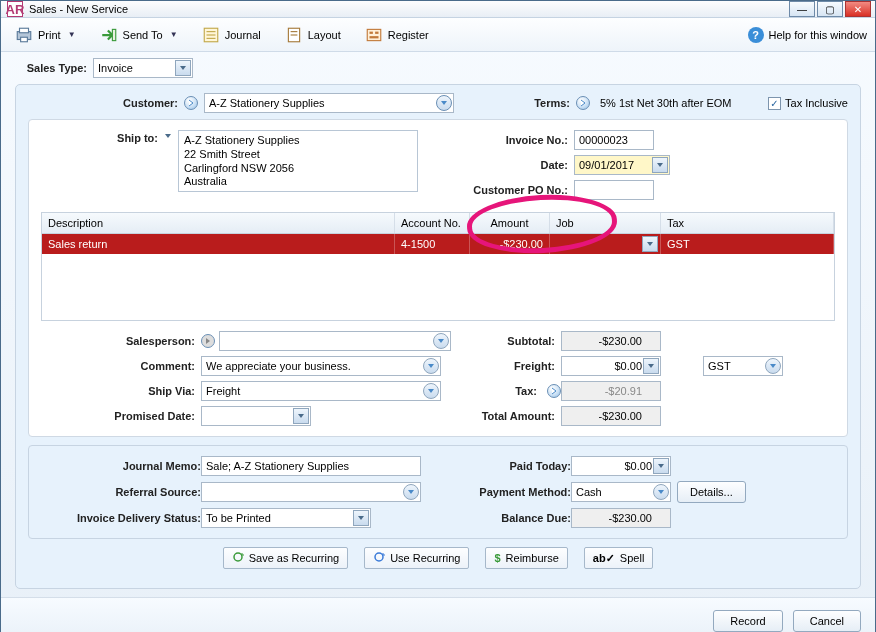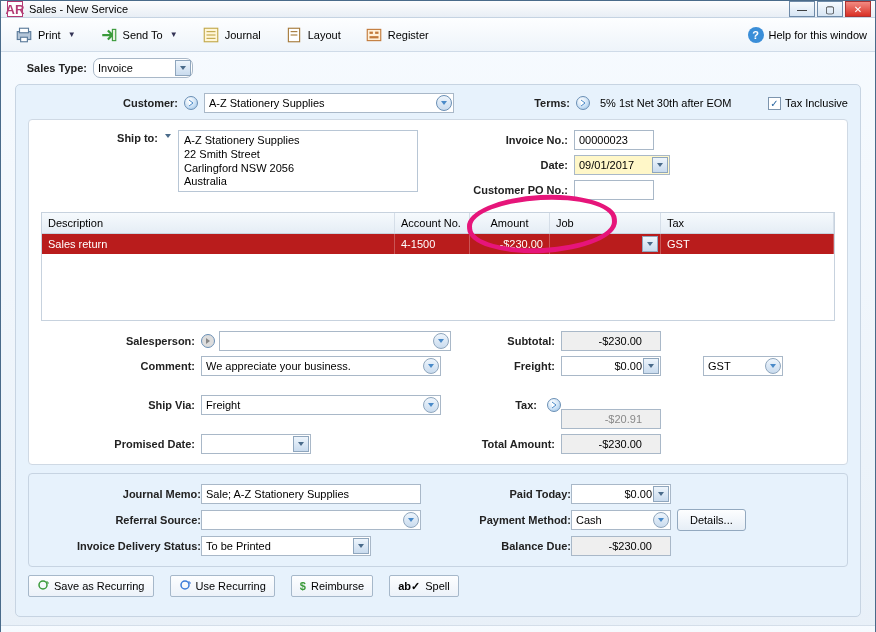--- a/index.html
+++ b/index.html
@@ -139,21 +139,21 @@
   .footer-row { display: flex; justify-content: flex-end; padding: 12px 14px; gap: 10px; background: linear-gradient(#f7fbff, #e8f0f8); border-top: 1px solid #d4dee9; }
   .btn {
     height: 22px;
     border: 1px solid #93a9bf;
     background: linear-gradient(#fdfeff, #e6eef6);
     padding: 0 16px;
     display: flex; align-items: center; justify-content: center;
     cursor: pointer;
     border-radius: 3px;
   }
-  .action-row { display: flex; gap: 16px; margin-top: 8px; }
+  .action-row { display: flex; gap: 16px; margin-top: 8px; justify-content: center; }
   .action-btn {
     height: 22px;
     border: 1px solid #a6b8ca;
     background: linear-gradient(#fdfeff, #ecf2f9);
     padding: 0 8px;
     display: flex; align-items: center; gap: 5px;
     cursor: pointer;
     border-radius: 2px;
     font-size: 11px;
   }
@@ -267,21 +267,21 @@
     </div>
     <div class="help">
       <div class="help-icon">?</div>
       <span>Help for this window</span>
     </div>
   </div>
 
   <div class="content">
     <div class="row" style="margin-left:10px;">
       <span class="lbl" style="width:62px;">Sales Type:</span>
-      <div class="combo" style="width:100px;border-radius:7px;">
+      <div class="combo" style="width:100px;">
         <span>Invoice</span>
         <div class="cb-btn">
             <svg width="8" height="8">
               <path d="M1 2 L4 6 L7 2" fill="#4a6b8a"></path>
             </svg>
           </div>
       </div>
     </div>
 
     <div class="outer-panel">
@@ -445,21 +445,21 @@
           </div>
           <div class="row" style="justify-content:flex-end;gap:4px;">
             <span class="lbl">Tax:</span>
             <div class="blue-circ">
                 <svg>
                   <path d="M2 1 L6 4 L2 7" fill="#fff" stroke="#4a8ac8"></path>
                 </svg>
               </div>
           </div>
           <div class="row">
-              <div class="field grey-field val-right" style="width:100px;color:#888;margin-top:28px;">
+              <div class="field grey-field val-right" style="width:100px;color:#888;">
                 <span>-$20.91</span>
               </div>
             </div>
 
           <span class="lbl">Promised Date:</span>
           <div class="combo" style="width:110px;">
             <span></span>
             <div class="cb-btn">
                 <svg width="8" height="8">
                   <path d="M1 2 L4 6 L7 2" fill="#4a6b8a"></path>

